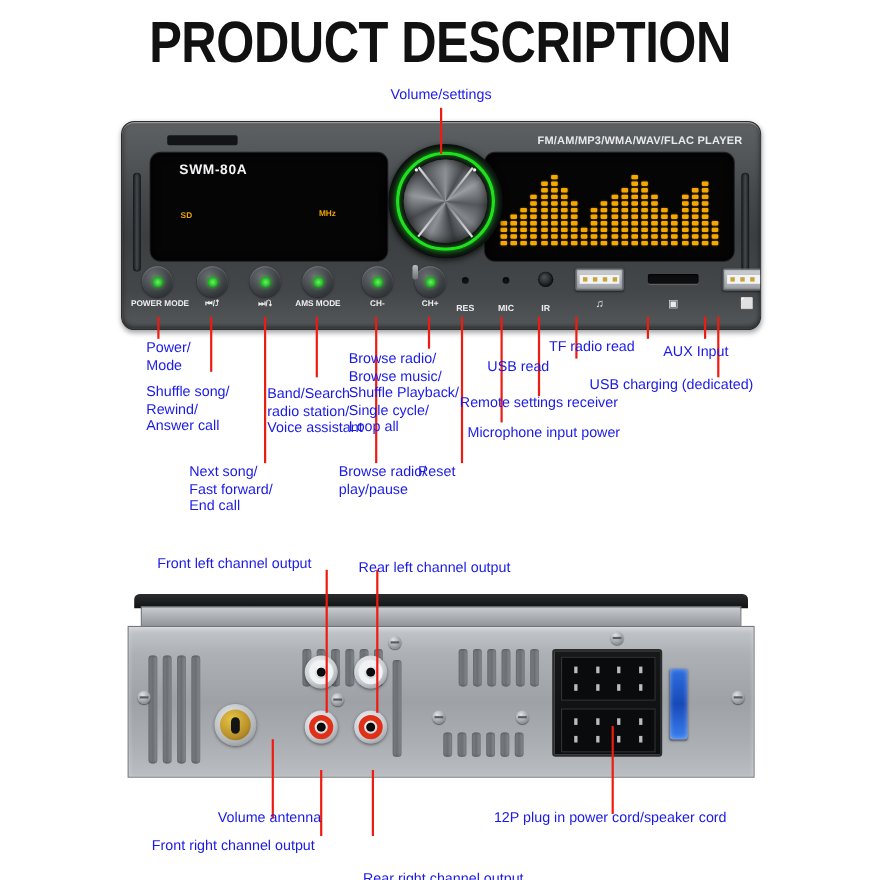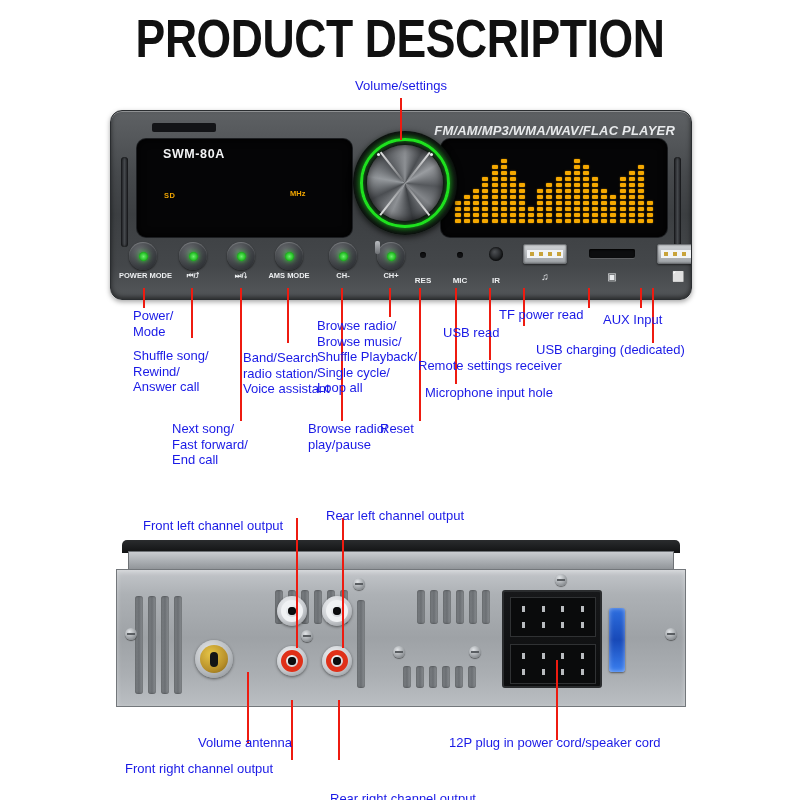--- a/index.html
+++ b/index.html
@@ -70,23 +70,22 @@
     width: 64px;
     height: 9px;
     background: #131417;
     border-radius: 2px;
   }
   #format-text {
     position: absolute;
     right: 16px;
     top: 12px;
     font-family: "Liberation Sans", sans-serif;
-    font-style: italic;
     font-weight: bold;
-    font-size: 13px;
+    font-size: 10px;
     letter-spacing: .2px;
     color: #e8eaec;
     white-space: nowrap;
     padding-left: 12px;
   }
 
   
   .lcd {
     position: absolute;
     top: 28px;
@@ -787,24 +786,24 @@
 radio station/
 Voice assistant</div>
 <div class="anno" style="left:308px; top:421px; width:140px">Browse radio/
 play/pause</div>
 <div class="anno" style="left:317px; top:318px; width:135px">Browse radio/
 Browse music/
 Shuffle Playback/
 Single cycle/
 Loop all</div>
 <div class="anno" style="left:380px; top:421px; width:70px">Reset</div>
-<div class="anno" style="left:425px; top:385px; width:210px">Microphone input hole</div>
+<div class="anno" style="left:425px; top:385px; width:210px">Microphone input power</div>
 <div class="anno" style="left:418px; top:358px; width:210px">Remote settings receiver</div>
 <div class="anno" style="left:443px; top:325px; width:110px">USB read</div>
-<div class="anno" style="left:499px; top:307px; width:110px">TF power read</div>
+<div class="anno" style="left:499px; top:307px; width:110px">TF radio read</div>
 <div class="anno" style="left:536px; top:342px; width:200px">USB charging (dedicated)</div>
 <div class="anno" style="left:603px; top:312px; width:110px">AUX Input</div>
 
 <div id="rear-unit">
   <div id="rear-top-lip"></div>
   <div id="rear-shelf"></div>
 
   <div id="rear-body">
 
     <div class="vent-group" style="left:18px;  top:26px; height:98px">
@@ -897,18 +896,18 @@
   </div>
 </div>
 
 <div class="leader" style="left:296px; top:518px; height:130px"></div>
 <div class="leader" style="left:342px; top:518px; height:130px"></div>
 <div class="leader" style="left:247px; top:672px; height:72px"></div>
 <div class="leader" style="left:291px; top:700px; height:60px"></div>
 <div class="leader" style="left:338px; top:700px; height:60px"></div>
 <div class="leader" style="left:556px; top:660px; height:80px"></div>
 
-<div class="anno" style="left:143px; top:518px; width:180px">Front left channel output</div>
+<div class="anno" style="left:143px; top:504px; width:180px">Front left channel output</div>
 <div class="anno" style="left:326px; top:508px; width:180px">Rear left channel output</div>
 <div class="anno" style="left:198px; top:735px; width:140px">Volume antenna</div>
-<div class="anno" style="left:125px; top:761px; width:200px">Front right channel output</div>
+<div class="anno" style="left:138px; top:761px; width:200px">Front right channel output</div>
 <div class="anno" style="left:330px; top:791px; width:200px">Rear right channel output</div>
 <div class="anno" style="left:449px; top:735px; width:300px">12P plug in power cord/speaker cord</div>
 
 </body></html>

